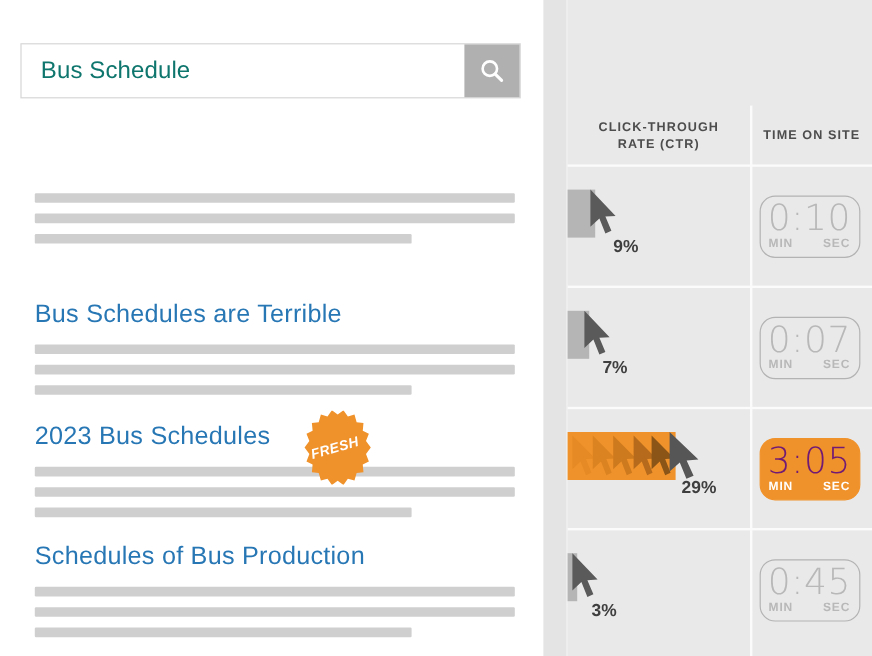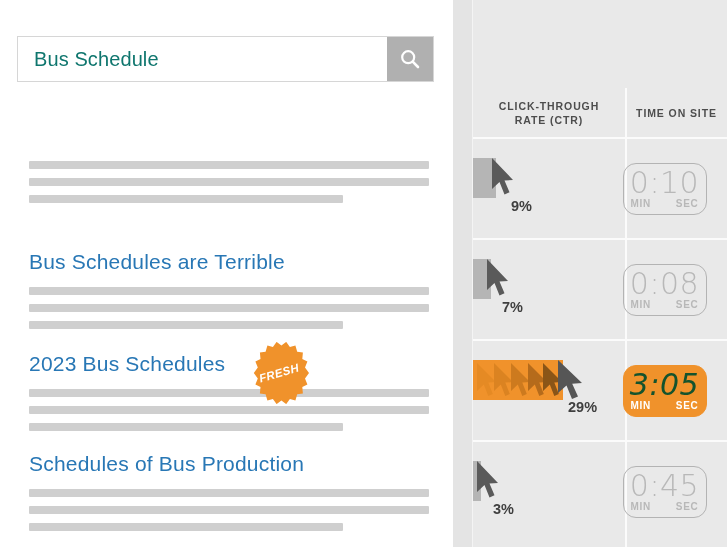--- a/index.html
+++ b/index.html
@@ -158,21 +158,21 @@
   .rowline {
     position: absolute;
     left: 0;
     width: 254px;
     height: 2px;
     background: #fbfbfb;
   }
 
   .m-row { position: absolute; left: 0; width: 254px; height: 100px; }
   .m-row .ctr-cell  { position: absolute; left: 0;   top: 0; width: 152px; height: 100px; }
-  .m-row .time-cell { position: absolute; left: 141px; top: 0; width: 101px; height: 100px;
+  .m-row .time-cell { position: absolute; left: 151px; top: 0; width: 101px; height: 100px;
                       display: flex; align-items: center; justify-content: center; }
 
   
   .bar-wrap {
     position: absolute;
     left: 0px;
     top: 19px;
     height: 40px;
   }
   .bar {
@@ -213,21 +213,21 @@
     left: 0; right: 0;
     top: 2px;
     text-align: center;
     font-family: "DejaVu Sans", sans-serif;
     font-size: 30px;
     line-height: 33px;
     font-weight: 300;
     color: #b8b8b8;
     letter-spacing: .5px;
   }
-  .timer.hot .timer-digits { color: #14532d; font-style: italic; }
+  .timer.hot .timer-digits { color: #701a75; }
   .timer-units {
     position: absolute;
     left: 7px; right: 7px;
     bottom: 5px;
     display: flex;
     justify-content: space-between;
     font-size: 10px;
     font-weight: bold;
     color: #b8b8b8;
     letter-spacing: .7px;
@@ -355,21 +355,21 @@
             <div class="bar-cursor" style="left:11px;">
               <svg width="26" height="44" viewBox="0 0 26 44">
                 <polygon fill="#5a5a5a" points="3,2 3,33 10.5,26 15.5,38.5 20.5,36.3 15.5,24.5 24,24"></polygon>
               </svg>
             </div>
           </div>
           <div class="ctr-label" style="left:29px;">7%</div>
         </div>
         <div class="time-cell">
           <div class="timer">
-            <div class="timer-digits">0:08</div>
+            <div class="timer-digits">0:07</div>
             <div class="timer-units">
               <span>MIN</span>
               <span>SEC</span>
             </div>
           </div>
         </div>
       </div>
 
       <div class="m-row" style="top:341px;">
         <div class="ctr-cell">

